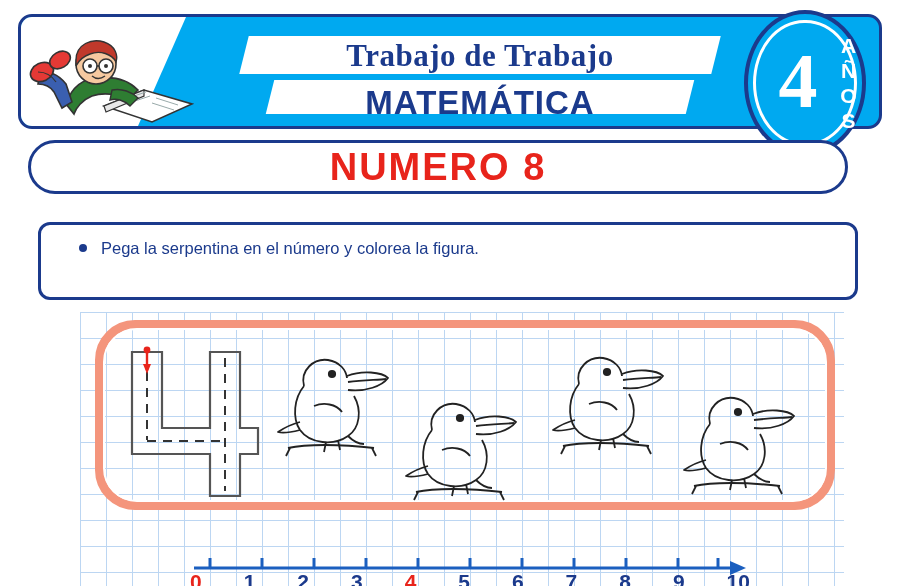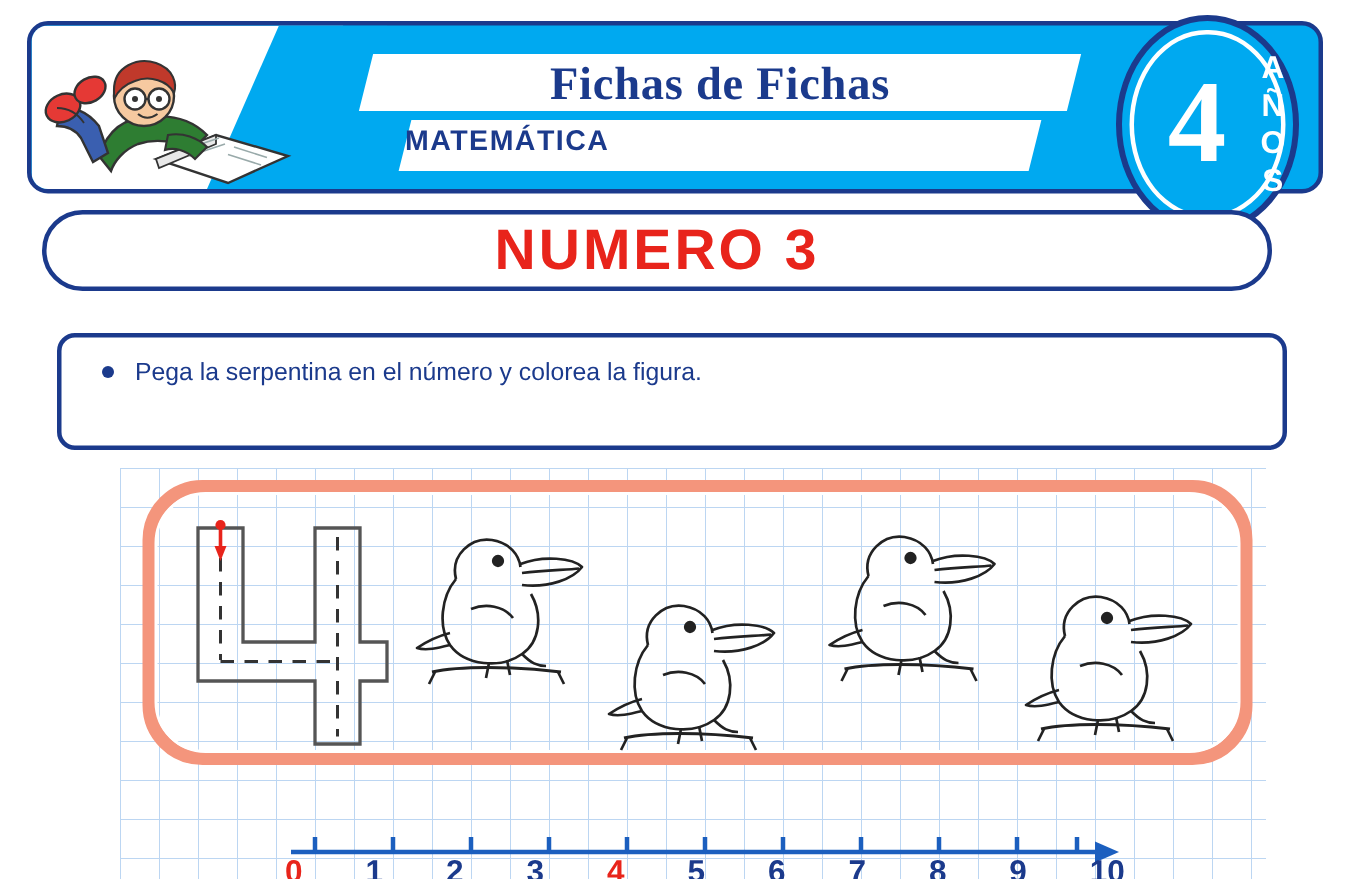--- a/index.html
+++ b/index.html
@@ -48,24 +48,24 @@
     font-family: "Liberation Serif", serif;
     font-weight: bold;
     font-size: 31px;
     color: #1b3a8c;
     letter-spacing: 0.5px;
   }
   .title-2 {
     position: absolute;
     left: 252px; top: 70px;
     width: 420px;
-    text-align: left;
-    font-family: "Liberation Sans", sans-serif;
-    font-weight: bold;
-    font-size: 19px;
+    text-align: center;
+    font-family: "Liberation Sans", sans-serif;
+    font-weight: bold;
+    font-size: 33px;
     color: #1b3a8c;
     letter-spacing: 1px;
   }
   
   .header-wedge {
     position: absolute;
     left: 3px; top: 3px;
     width: 208px; height: 109px;
     background: #ffffff;
     border-top-left-radius: 11px;
@@ -145,21 +145,21 @@
   }
 
   
   .instructions {
     position: absolute;
     left: 38px; top: 222px;
     width: 820px; height: 78px;
     background: #ffffff;
     border: 3px solid #1b3a8c;
     border-radius: 12px;
-    padding: 10px 0 0 21px;
+    padding: 10px 0 0 32px;
   }
   .ins-row {
     display: flex;
     align-items: flex-start;
     margin-bottom: 4px;
   }
   .bullet {
     width: 8px; height: 8px;
     border-radius: 50%;
     background: #1b3a8c;
@@ -264,33 +264,33 @@
     <circle cx="80" cy="36" r="2" fill="#333"></circle>
 
     <path d="M66 46 Q72 51 79 46" stroke="#333" stroke-width="1.4" fill="none"></path>
 
     <path d="M14 44 C22 40 32 44 40 54 L46 72 L36 78 L28 62 C24 56 18 54 12 54 Z" fill="#3a5fb0" stroke="#333" stroke-width="1.6"></path>
     <ellipse cx="16" cy="42" rx="12" ry="9" transform="rotate(-25 16 42)" fill="#e53935" stroke="#333" stroke-width="1.6"></ellipse>
     <ellipse cx="34" cy="30" rx="11" ry="8" transform="rotate(-30 34 30)" fill="#e53935" stroke="#333" stroke-width="1.6"></ellipse>
     <path d="M30 52 C26 46 20 42 12 42" stroke="#333" stroke-width="1.2" fill="none"></path>
   </svg>
 
-  <div class="title-1">Fichas de Fichas</div>
+  <div class="title-1">Trabajo de Trabajo</div>
   <div class="title-2">MATEMÁTICA</div>
 
   <div class="age-badge">
     <div class="ring"></div>
     <div class="ring-inner"></div>
     <div class="age-num">4</div>
     <div class="age-word">AÑOS</div>
   </div>
 </div>
 
 <div class="numbar">
-  <div class="numbar-text">NUMERO 3</div>
+  <div class="numbar-text">NUMERO 8</div>
 </div>
 
 <div class="instructions">
   <div class="ins-row">
     <div class="bullet"></div>
     <div class="ins-text">Pega la serpentina en  el número y colorea la figura.</div>
   </div>
 </div>
 
 <div class="grid-area"></div>

